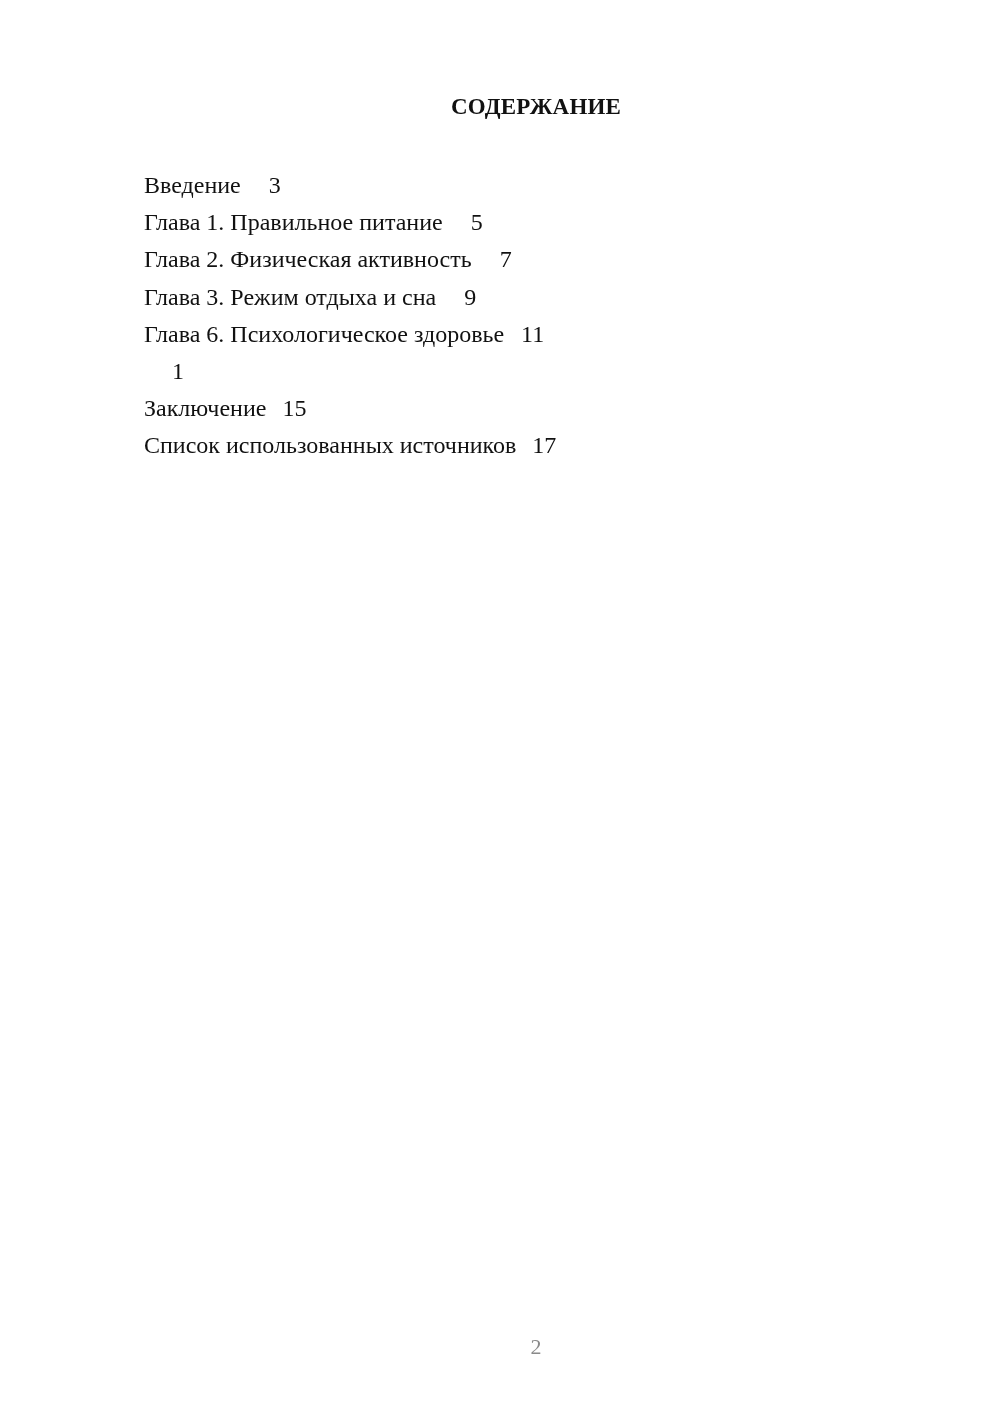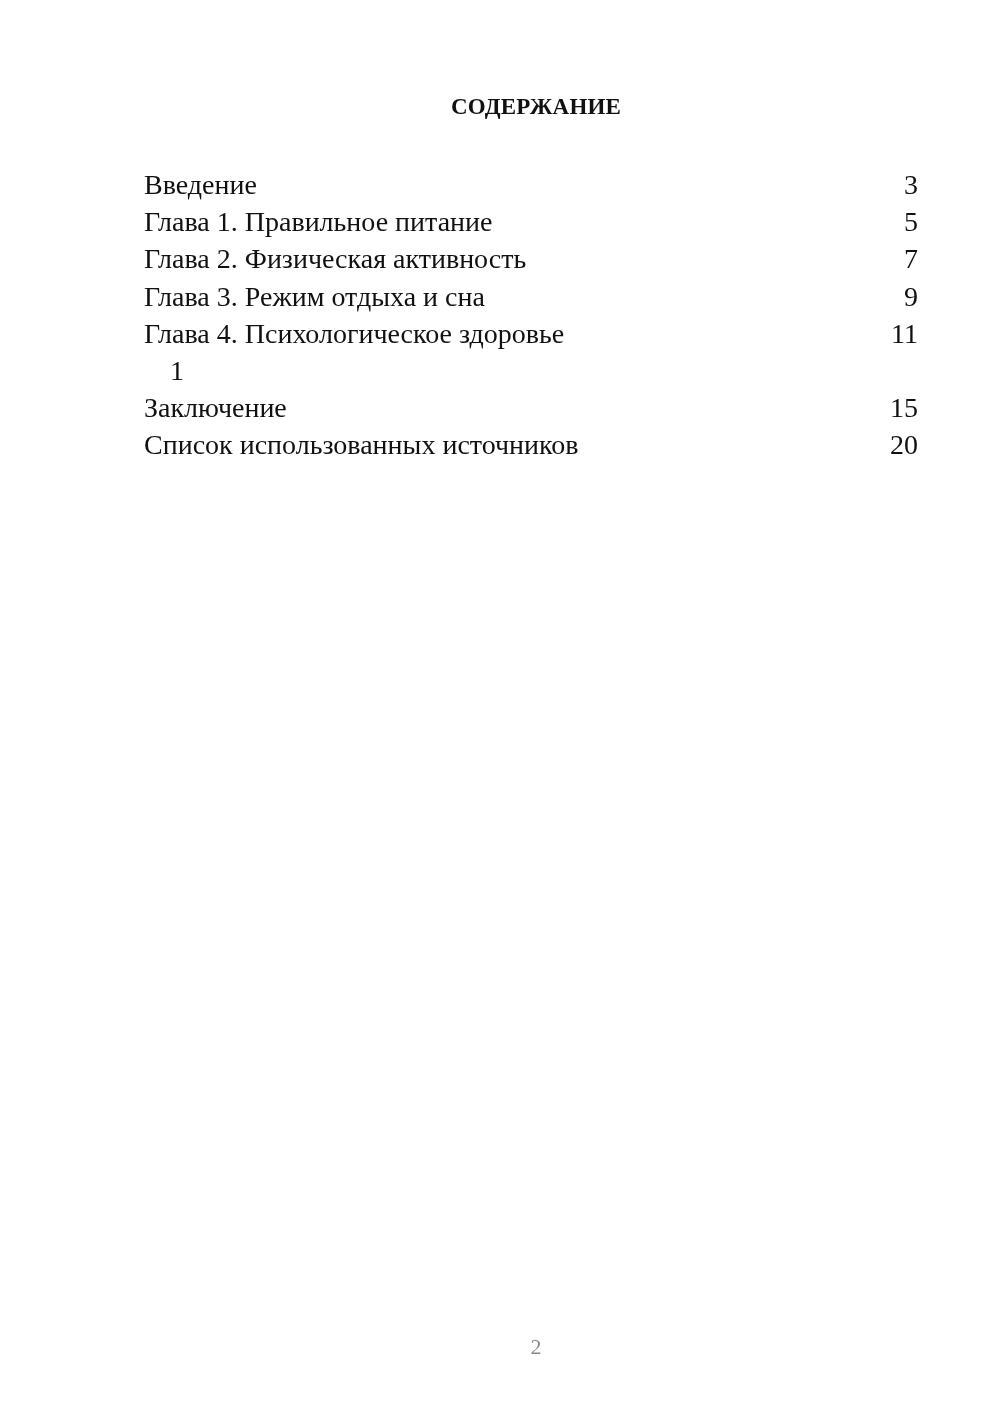--- a/index.html
+++ b/index.html
@@ -34,24 +34,23 @@
       color: #111111;
     }
     .toc {
       position: absolute;
       left: 144px;
       top: 170px;
       width: 774px;
     }
     .toc-row {
       display: flex;
-      justify-content: space-between;
       align-items: baseline;
       height: 37.2px;
-      font-size: 28px;
+      font-size: 24px;
       line-height: 30px;
     }
     .toc-label {
       white-space: nowrap;
     }
     .toc-page {
       text-align: right;
       min-width: 40px;
     }
     .page-number {
@@ -81,30 +80,30 @@
     </div>
     <div class="toc-row">
       <span class="toc-label">Глава 2. Физическая активность</span>
       <span class="toc-page">7</span>
     </div>
     <div class="toc-row">
       <span class="toc-label">Глава 3. Режим отдыха и сна</span>
       <span class="toc-page">9</span>
     </div>
     <div class="toc-row">
-      <span class="toc-label">Глава 4. Психологическое здоровье</span>
+      <span class="toc-label">Глава 6. Психологическое здоровье</span>
       <span class="toc-page">11</span>
     </div>
     <div class="toc-row">
       <span class="toc-page">1</span>
     </div>
     <div class="toc-row">
       <span class="toc-label">Заключение</span>
       <span class="toc-page">15</span>
     </div>
     <div class="toc-row">
       <span class="toc-label">Список использованных источников</span>
-      <span class="toc-page">20</span>
+      <span class="toc-page">17</span>
     </div>
   </div>
 
   <div class="page-number">2</div>
 </div>
 
 </body></html>

